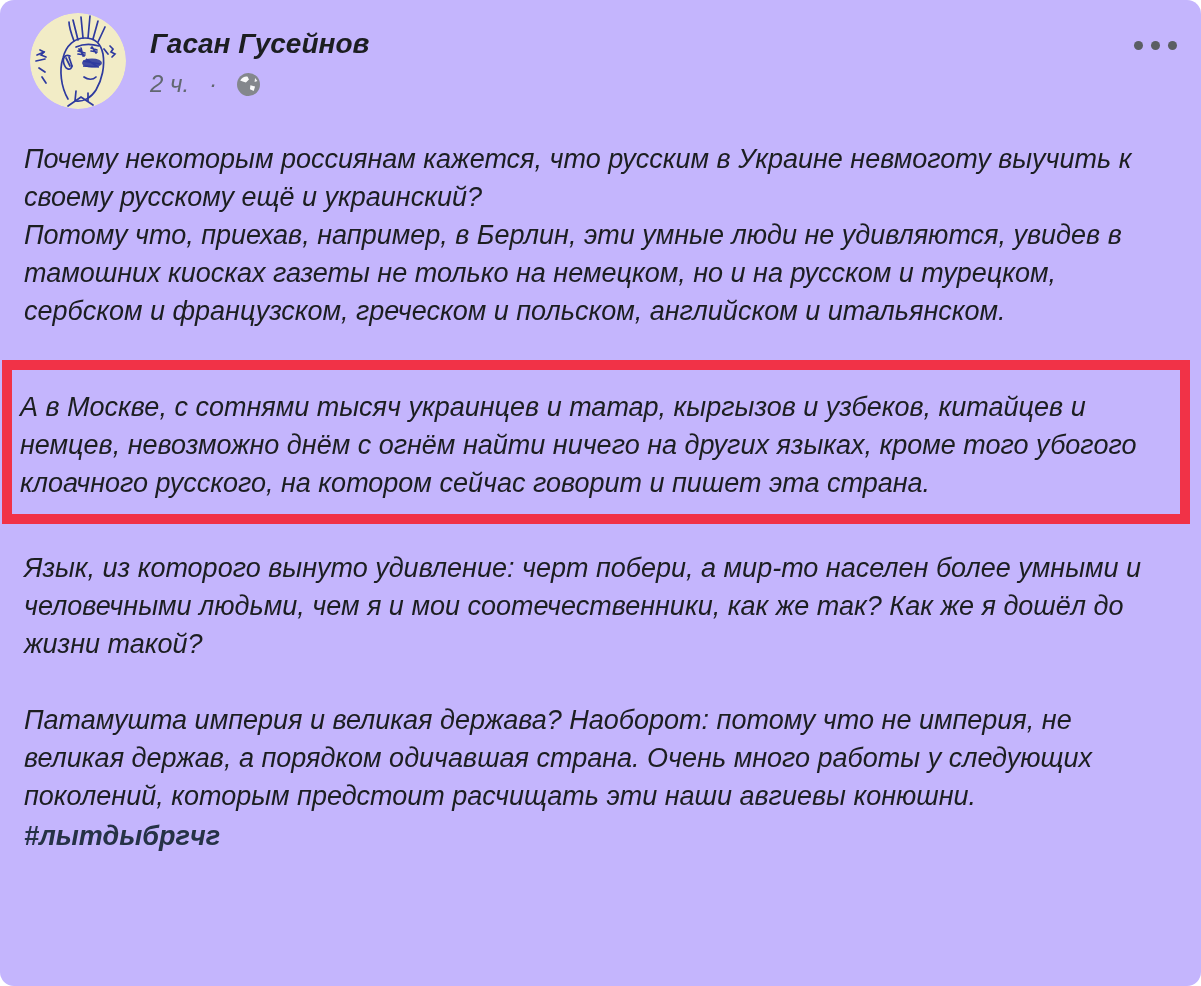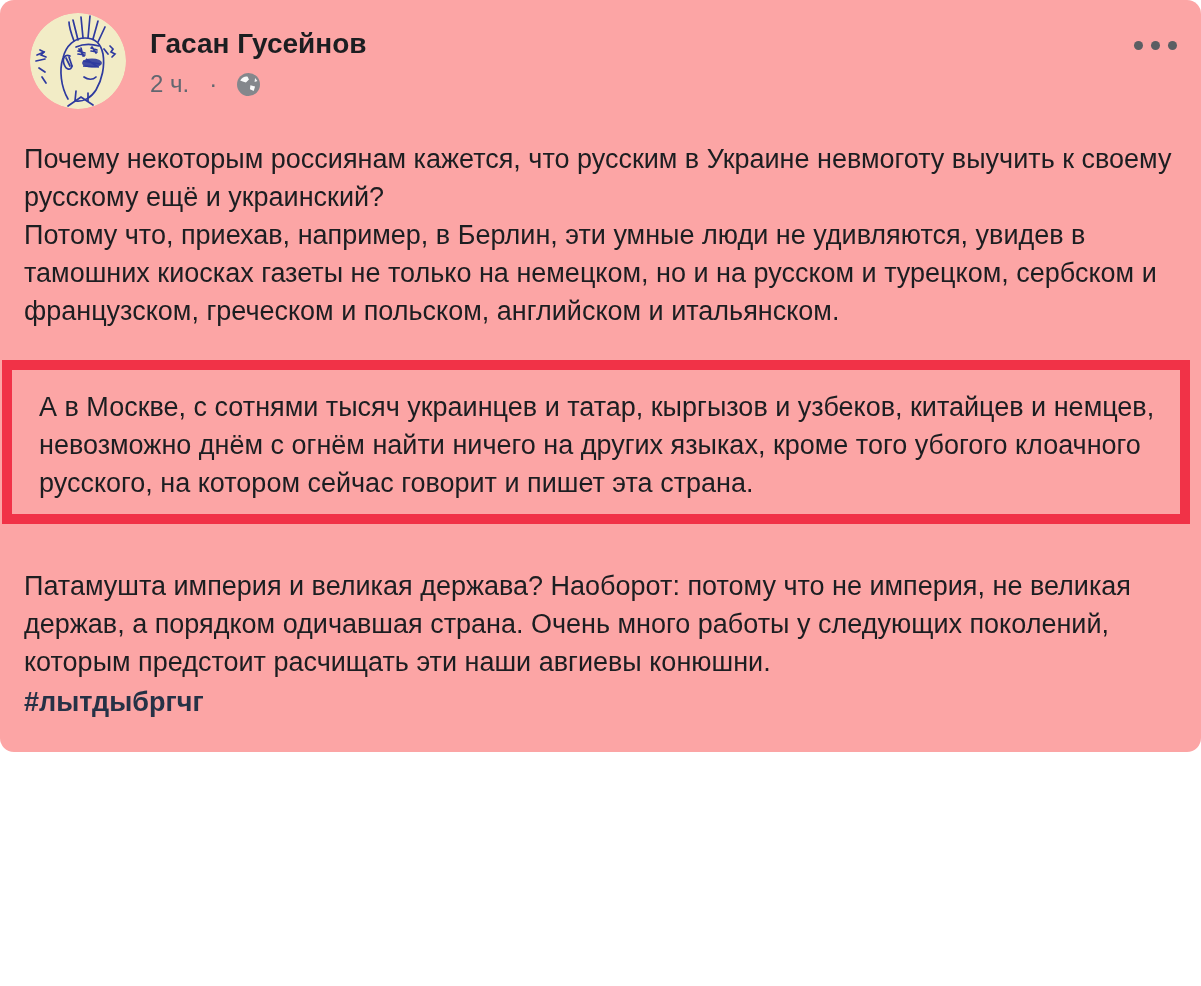--- a/index.html
+++ b/index.html
@@ -2,22 +2,22 @@
 <html lang="ru"><head>
 <meta charset="utf-8">
 <style>
   html,body { margin:0; padding:0; background:#fff; }
   body {
     width:1201px; height:986px; overflow:hidden;
     font-family:"Liberation Sans", sans-serif;
     -webkit-font-smoothing:antialiased;
   }
   .post {
-    position:relative; width:1201px; height:752px; background:#fca5a5;
-    border-radius:14px; overflow:hidden;
+    position:relative; width:1201px; height:986px; background:#c4b5fd;
+    border-radius:14px; overflow:hidden;font-style:italic;
   }
 
   
   .header { display:flex; align-items:flex-start; padding:13px 18px 0 30px; height:96px; }
   .avatar {
     width:96px; height:96px; border-radius:50%; overflow:hidden; flex:0 0 auto;
     cursor:pointer;
   }
   .avatar svg { display:block; width:96px; height:96px; }
   .hgroup { margin-left:24px; padding-top:14px; flex:1 1 auto; min-width:0; }
@@ -41,22 +41,22 @@
   .body {
     margin-top:31px; padding:0 26px 0 24px;
     font-size:27px; line-height:38px; color:#1c1e21;
   }
   .body p { margin:0; }
   .gap-sm { margin-bottom:30px !important; }
   .gap    { margin-bottom:38px !important; }
 
   .highlight {
     border:10px solid #f13247;
-    margin:0 -15px 43px -22px;
-    padding:18px 20px 12px 27px;
+    margin:0 -15px 25px -22px;
+    padding:18px 20px 12px 8px;
   }
 
   .hashtag {
     font-weight:bold; color:#263246; margin-top:2px !important; cursor:pointer;
     display:inline-block;
   }
 </style>
 </head>
 <body>
 
@@ -128,17 +128,18 @@
   </div>
 
   <div class="body">
     <p>Почему некоторым россиянам кажется, что русским в Украине невмоготу выучить к своему русскому ещё и украинский?</p>
     <p class="gap-sm">Потому что, приехав, например, в Берлин, эти умные люди не удивляются, увидев в тамошних киосках газеты не только на немецком, но и на русском и турецком, сербском и французском, греческом и польском, английском и итальянском.</p>
 
     <div class="highlight">
       <p>А в Москве, с сотнями тысяч украинцев и татар, кыргызов и узбеков, китайцев и немцев, невозможно днём с огнём найти ничего на других языках, кроме того убогого клоачного русского, на котором сейчас говорит и пишет эта страна.</p>
     </div>
 
+    <p class="gap">Язык, из которого вынуто удивление: черт побери, а мир-то населен более умными и человечными людьми, чем я и мои соотечественники, как же так? Как же я дошёл до жизни такой?</p>
     <p>Патамушта империя и великая держава? Наоборот: потому что не империя, не великая держав, а порядком одичавшая страна. Очень много работы у следующих поколений, которым предстоит расчищать эти наши авгиевы конюшни.</p>
     <p class="hashtag">#лытдыбргчг</p>
   </div>
 
 </div>
 
 </body></html>

